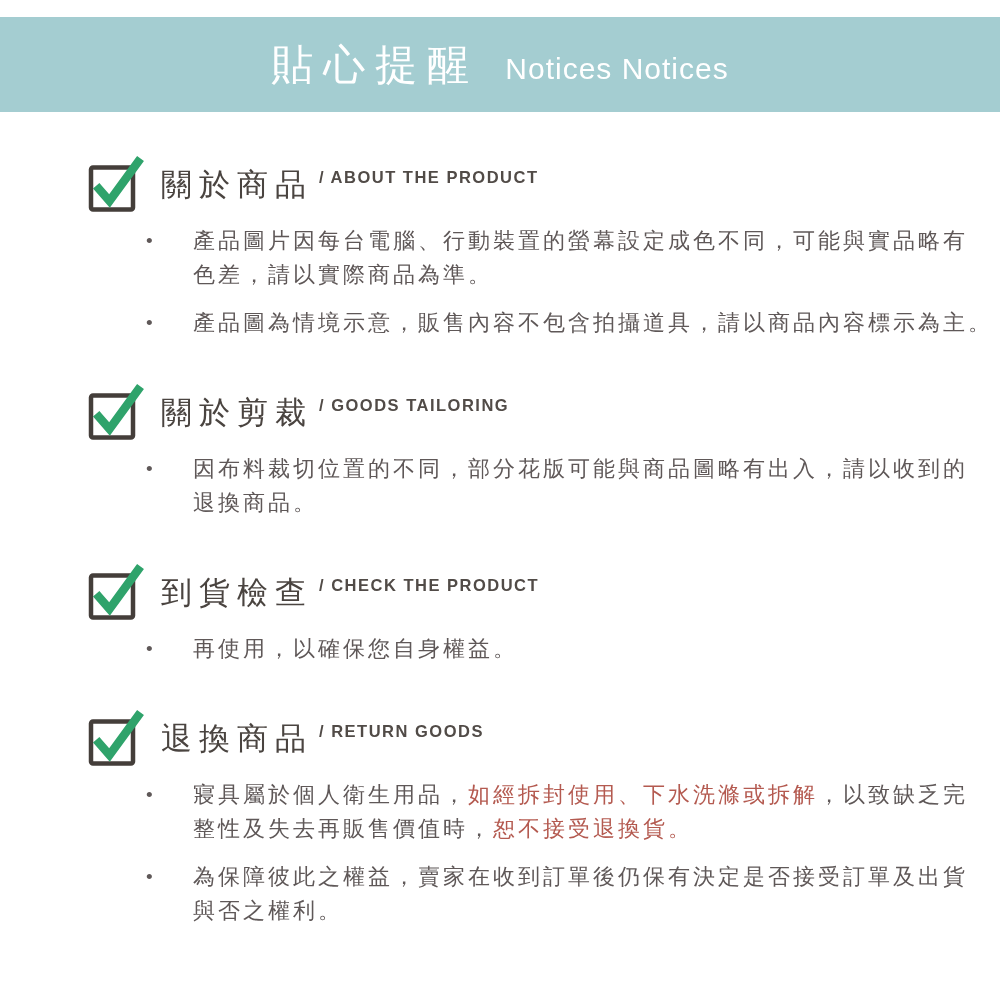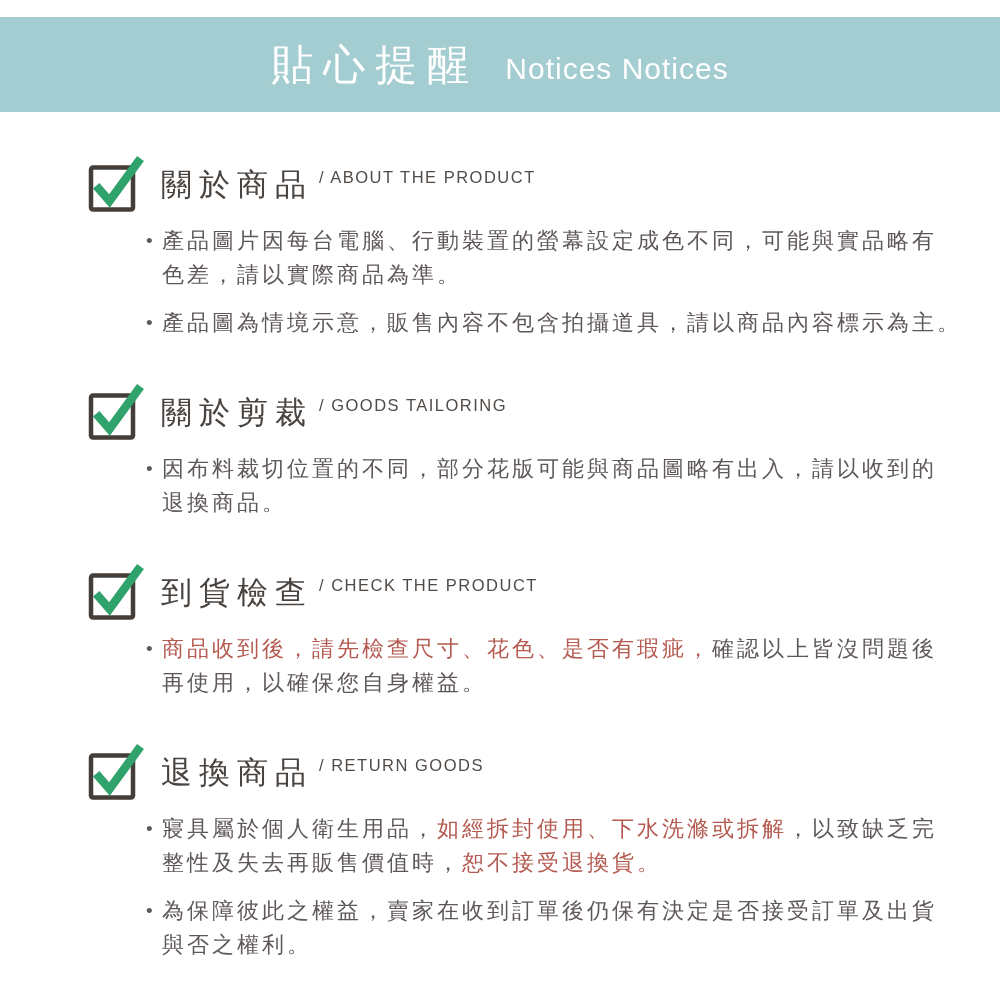--- a/index.html
+++ b/index.html
@@ -25,30 +25,30 @@
   }
   .section{margin:44px 0 0 88px;}
   .sec-head{display:flex;align-items:flex-start;}
   .check-icon{display:block;flex:0 0 auto;}
   .sec-titles{display:flex;align-items:flex-start;margin:12px 0 0 17px;}
   .sec-title-zh{
     font-size:31px;color:var(--title);letter-spacing:7px;font-weight:500;
     line-height:34px;white-space:nowrap;
   }
   .sec-title-en{
-    font-size:16.5px;color:#514b47;letter-spacing:1.5px;font-weight:400;
+    font-size:16.5px;color:#514b47;letter-spacing:1.5px;font-weight:700;
     margin-left:6px;white-space:nowrap;
   }
   .bullets{margin:8px 0 0 58px;}
   .bullet{display:flex;align-items:flex-start;}
   .bullet + .bullet{margin-top:14px;}
   .dot{
     flex:0 0 16px;width:16px;font-size:19px;line-height:34px;color:var(--body);
   }
-  .blines{display:block;}
+  .blines{display:block;margin-left:31px;}
   .bline{
     display:block;font-size:22px;line-height:34px;letter-spacing:3px;
     color:var(--body);white-space:nowrap;
   }
   .bline .hl{color:var(--hl);}
 </style>
 </head>
 <body>
 
 <div class="page">
@@ -115,21 +115,20 @@
             </svg></span>
           <div class="sec-titles">
             <span class="sec-title-zh">到貨檢查</span>
             <span class="sec-title-en">/ CHECK THE PRODUCT</span>
           </div>
         </div>
         <div class="bullets">
           <div class="bullet">
             <span class="dot">•</span>
             <div class="blines">
-              <span class="bline"><span class="hl">商品收到後，請先檢查尺寸、花色、是否有瑕疵，</span><span>確認以上皆沒問題後</span></span>
               <span class="bline"><span>再使用，以確保您自身權益。</span></span>
             </div>
           </div>
         </div>
       </div>
       <div class="section">
         <div class="sec-head">
           <span class="check-icon"><svg width="56" height="56" viewBox="0 0 56 56" fill="none" xmlns="http://www.w3.org/2000/svg">
               <rect x="3" y="11.5" width="42" height="42" rx="2" stroke="#443e3a" stroke-width="4.5"></rect>
               <path d="M11 33 L21.5 45 L50 6" stroke="#2fa36b" stroke-width="8.5" fill="none" stroke-linecap="square" stroke-linejoin="miter"></path>

